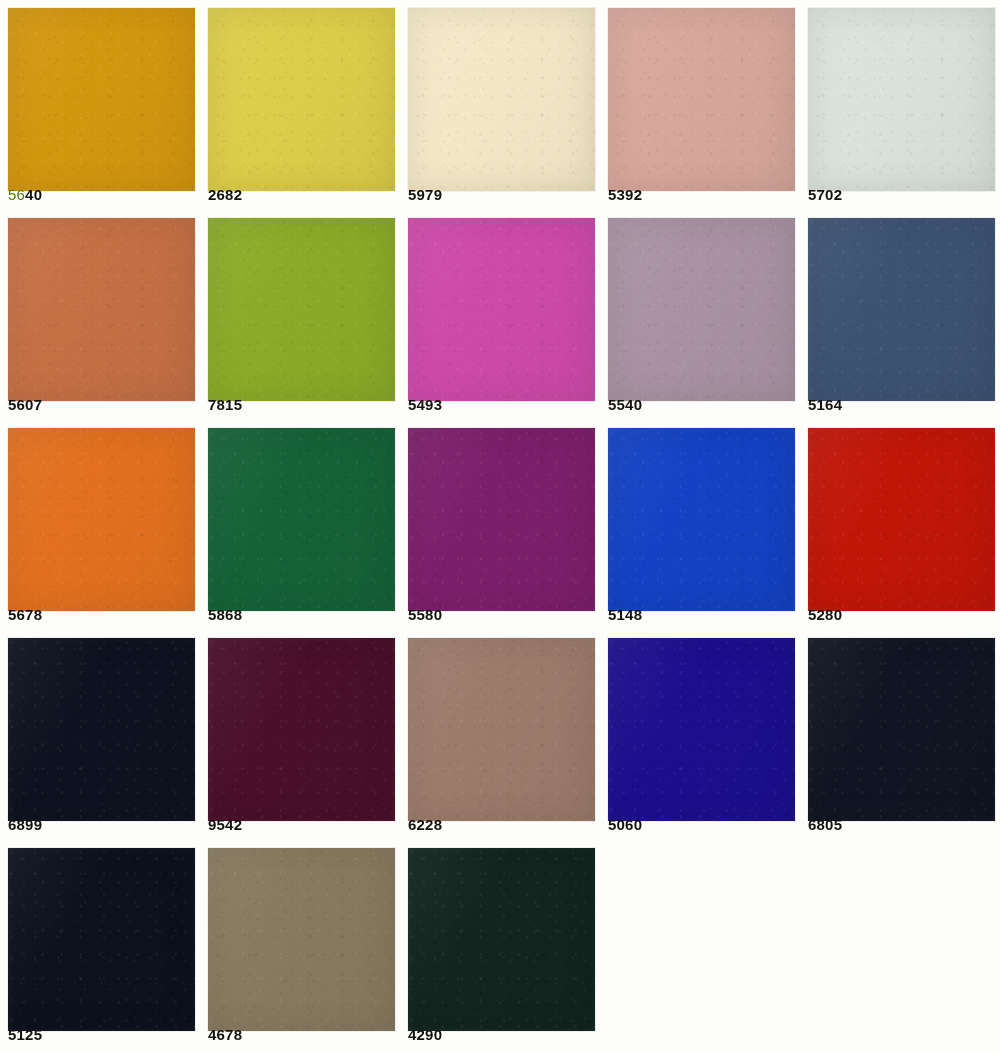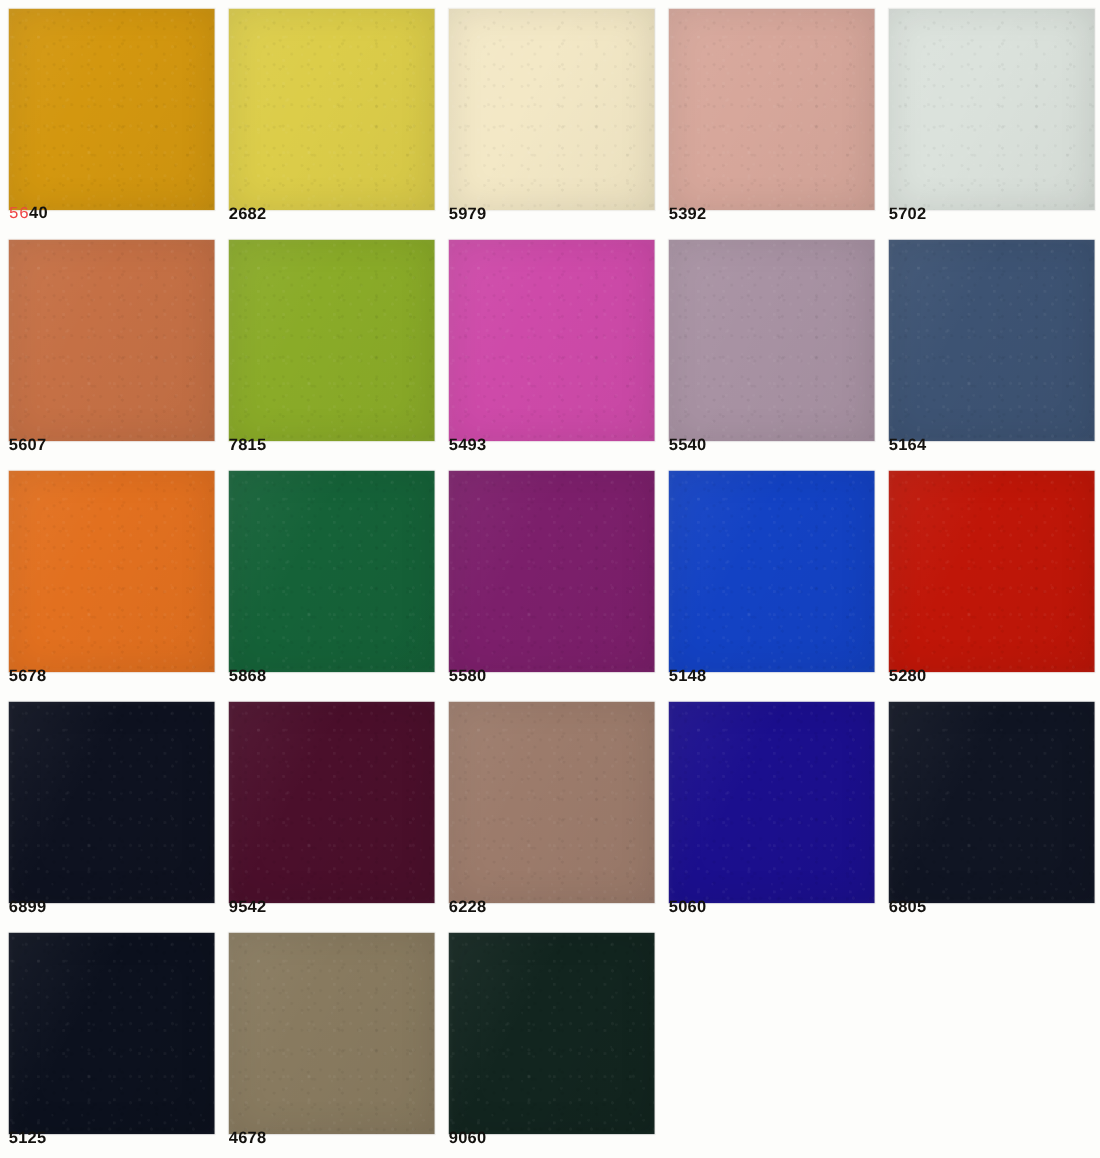--- a/index.html
+++ b/index.html
@@ -92,23 +92,22 @@
     bottom: 8px;
     font-family: "Liberation Sans", sans-serif;
     font-size: 15px;
     font-weight: 600;
     letter-spacing: 0.2px;
     color: #14120f;
     line-height: 1;
     white-space: nowrap;
   }
   .swatch-label .prefix-dim {
-    color: #ef4444;
+    color: #4d7c0f;
     font-weight: 500;
-    font-family: Liberation Mono, monospace;
   }
 </style>
 </head>
 <body style="background: rgb(253, 253, 251);">
 
 <div id="swatch-sheet">
   <div class="swatch-grid">
       <div class="swatch-cell col-0">
         <div class="swatch-chip" style="background-color: rgb(211, 151, 15);"></div>
         <div class="swatch-label"><span class="prefix-dim">56</span><span>40</span></div>
@@ -192,16 +191,16 @@
       <div class="swatch-cell col-2">
         <div class="swatch-chip" style="background-color: rgb(12, 17, 30);"></div>
         <div class="swatch-label">5125</div>
       </div>
       <div class="swatch-cell col-3">
         <div class="swatch-chip" style="background-color: rgb(136, 122, 95);"></div>
         <div class="swatch-label">4678</div>
       </div>
       <div class="swatch-cell col-4">
         <div class="swatch-chip" style="background-color: rgb(18, 37, 31);"></div>
-        <div class="swatch-label">9060</div>
+        <div class="swatch-label">4290</div>
       </div>
     </div>
 </div>
 
 </body></html>

